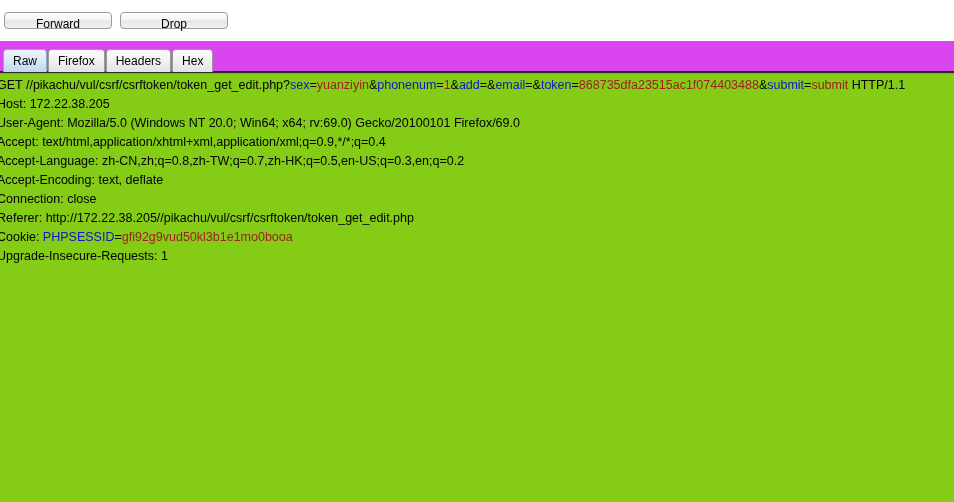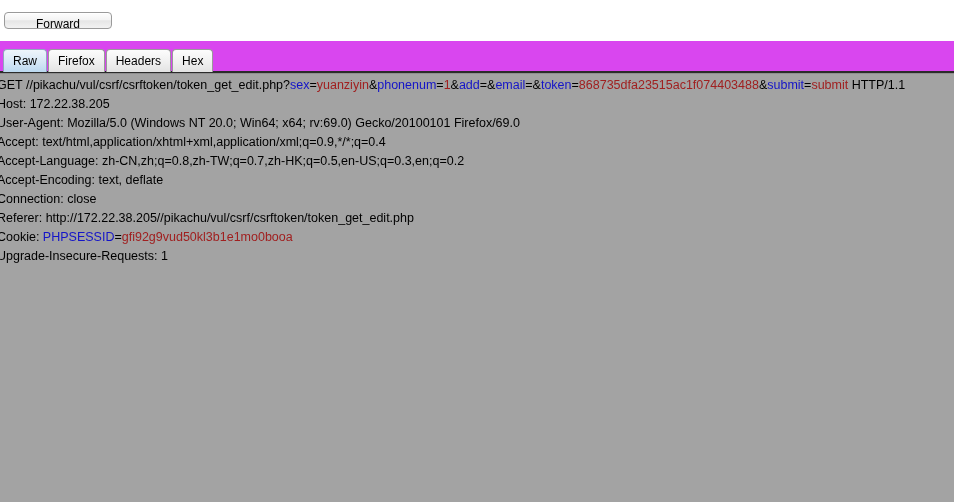--- a/index.html
+++ b/index.html
@@ -109,21 +109,21 @@
     background: #8f8f8f;
   }
 
   
   #editor {
     position: absolute;
     left: 0;
     top: 74px;
     width: 954px;
     height: 428px;
-    background: #a3a3a3;
+    background: #84cc16;
     overflow: hidden;
     box-sizing: border-box;
     padding: 2px 0 0 0;
   }
   .line {
     height: 19px;
     line-height: 19px;
     white-space: pre;
     font-family: "Liberation Sans", sans-serif;
     font-size: 12.5px;
@@ -133,20 +133,21 @@
   }
   .k-name  { color: #1414c8; }  
   .k-value { color: #a02020; }  
   .k-plain { color: #000000; }
 </style>
 </head>
 <body>
 
 <div id="toolbar">
   <button class="tb-btn w-forward">Forward</button>
+  <button class="tb-btn w-drop">Drop</button>
 </div>
 
 <div id="tabstrip">
   <div class="tab selected">Raw</div>
   <div class="tab">Firefox</div>
   <div class="tab">Headers</div>
   <div class="tab">Hex</div>
 </div>
 <div id="tabline"></div>
 <div id="tabline-inner"></div>

